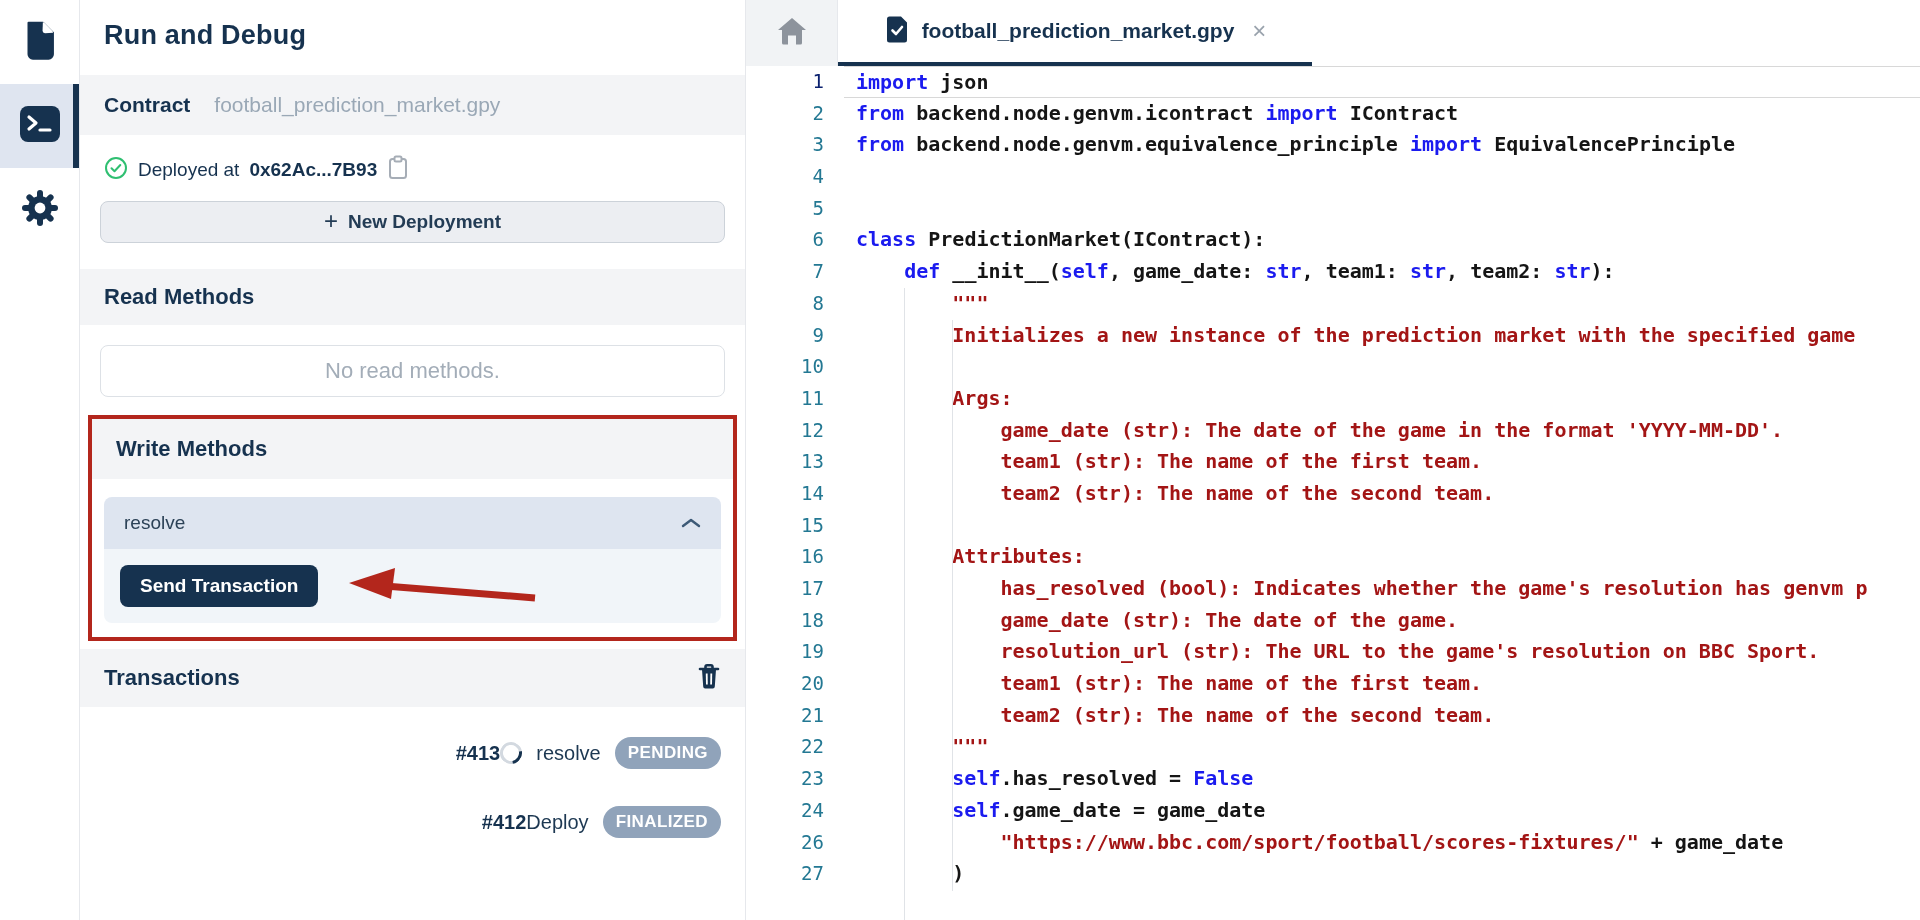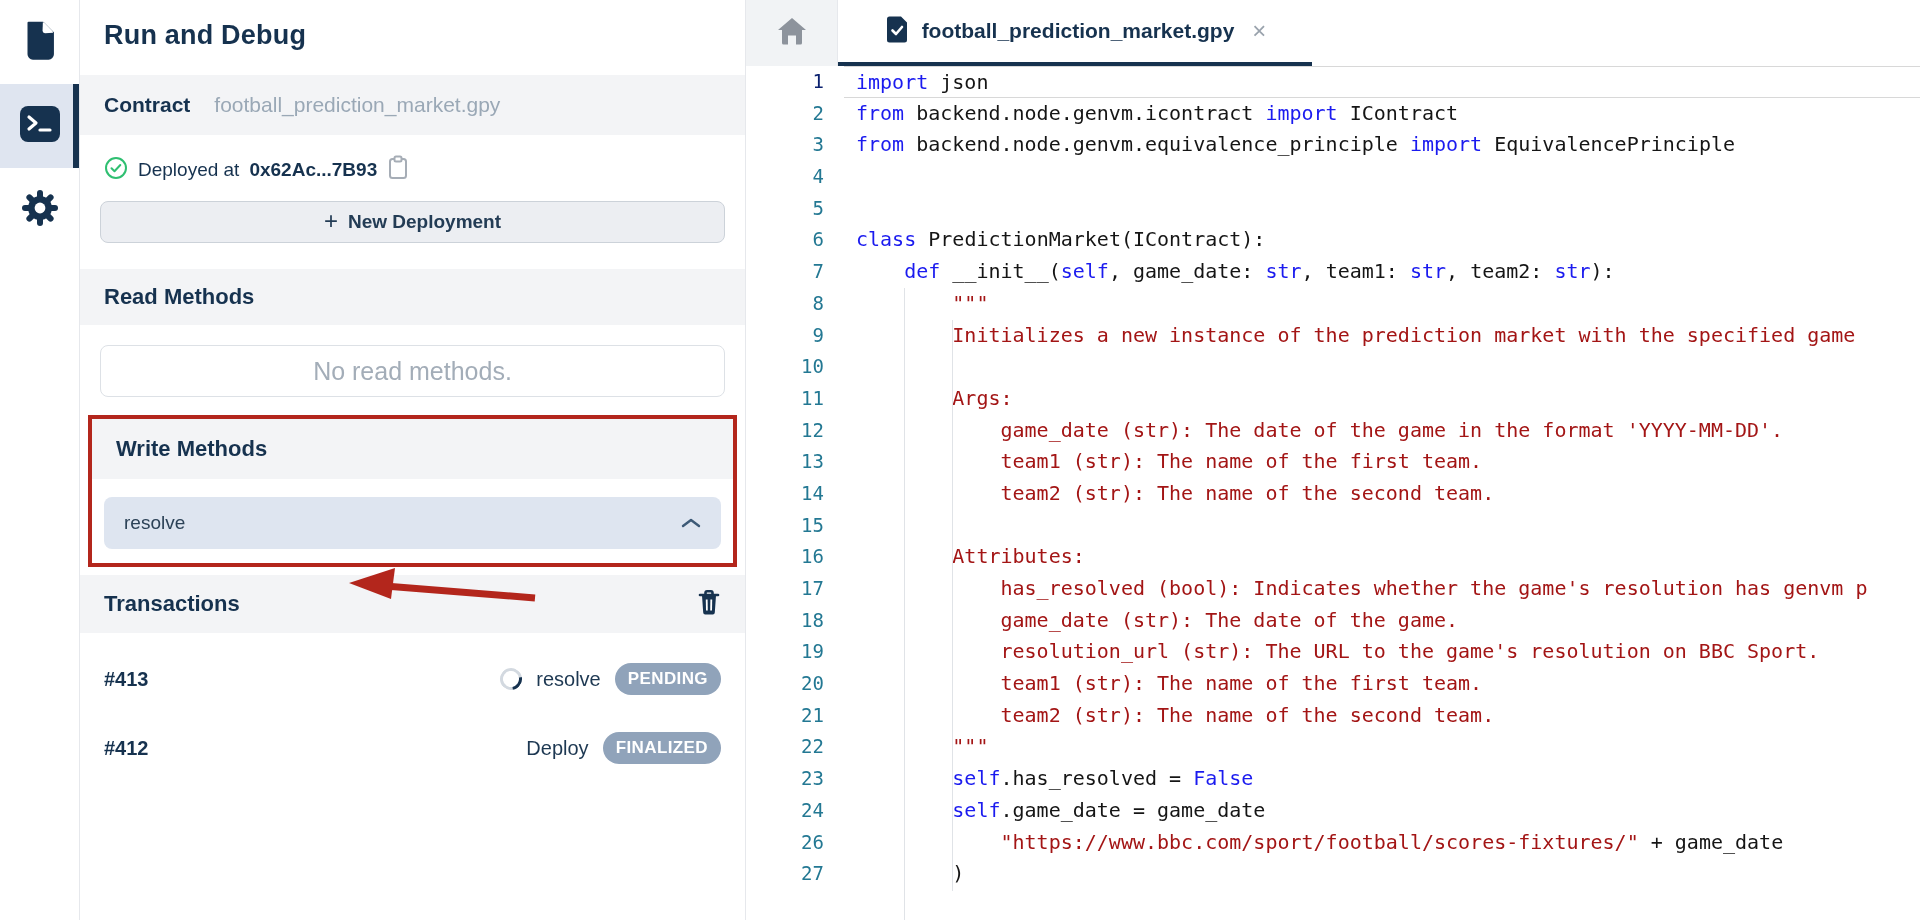--- a/index.html
+++ b/index.html
@@ -23,35 +23,35 @@
   .contract-label { font-size:21px; font-weight:700; margin-right:24px; }
   .contract-file { font-size:21px; color:#9aa8b6; font-weight:400; }
   .deploy-row { display:flex; align-items:center; gap:10px; margin:20px 24px 0 24px; font-size:19px; }
   .deploy-addr { font-weight:700; }
   .btn-newdep { margin:16px 20px 0 20px; height:42px; border:1px solid #ccd2d9; background:#eceef2;
                 border-radius:8px; display:flex; align-items:center; justify-content:center; gap:10px;
                 font-size:19px; font-weight:600; color:#233c55; cursor:pointer; }
   .btn-newdep .plus { font-size:24px; font-weight:400; margin-top:-2px; }
   .sec-h { font-size:22px; font-weight:600; }
   .empty-box { margin:20px 20px 0 20px; height:52px; border:1px solid #dde1e6; border-radius:8px;
-               display:flex; align-items:center; justify-content:center; color:#a3adb8; font-size:25px; }
+               display:flex; align-items:center; justify-content:center; color:#a3adb8; font-size:22px; }
   .read-bar { margin-top:26px; }
 
   .red-box { margin:18px 8px 0 8px; border:4px solid var(--accentRed,#b3261c); }
   .red-box .bar { height:60px; }
   .method-group { margin:18px 12px 14px 12px; border-radius:8px; overflow:hidden; }
   .method-head { background:var(--methodHeaderBg,#dee5f0); height:52px; display:flex; align-items:center;
                  justify-content:space-between; padding:0 20px; font-size:19px; color:#2c4257; cursor:pointer; }
   .method-body { background:var(--methodBodyBg,#f1f5f9); padding:16px; }
   .btn-send { display:inline-block; background:var(--navy,#16324f); color:#fff; font-size:19px; font-weight:700;
               border:none; border-radius:8px; padding:10px 20px; cursor:pointer; }
 
   .tx-bar { margin-top:8px; height:58px; justify-content:space-between; }
   .tx-rows { padding:0 24px; }
-  .tx-row { display:flex; align-items:center; justify-content:space-between; height:46px; margin-top:23px; }
+  .tx-row { display:flex; align-items:center; justify-content:flex-end; height:46px; margin-top:23px; }
   .tx-id { font-size:20px; font-weight:600; }
   .tx-right { display:flex; align-items:center; gap:14px; }
   .tx-method { font-size:20px; color:#1d3852; }
   .badge { background:var(--badge,#90a3ba); color:#fff; font-size:17px; font-weight:700; letter-spacing:.4px;
            border-radius:16px; padding:6px 13px; }
   .spinner { width:22px; height:22px; border-radius:50%; border:3px solid #d3d9e0;
              border-right-color:var(--navy,#16324f); transform:rotate(35deg); }
 
   
   .arrow-svg { position:absolute; left:345px; top:566px; z-index:5; pointer-events:none; }
@@ -64,21 +64,21 @@
   .tab { width:474px; background:#fff; border-bottom:4px solid var(--navy,#16324f); display:flex;
          align-items:center; justify-content:center; gap:12px; cursor:pointer; }
   .tab-name { font-size:21px; font-weight:700; color:var(--navy,#16324f); }
   .tab-close { font-size:24px; color:#9aa3ad; margin-left:6px; cursor:pointer; line-height:1; }
   .tab-rest { flex:1; background:#fff; }
 
   .code { position:relative; flex:1; overflow:hidden; font-family:"DejaVu Sans Mono", monospace; }
   .cl { display:flex; height:31.7px; line-height:31.7px; font-size:20px; white-space:pre; }
   .cl .gut { width:78px; text-align:right; color:var(--lineNumber,#237893); font-size:19px; flex-shrink:0;
              user-select:none; }
-  .cl .src { flex:1; margin-left:20px; padding-left:12px; color:#151515; overflow:hidden; }
+  .cl .src { flex:1; margin-left:20px; padding-left:12px; color:#151515; overflow:hidden;font-weight:bold; }
   .cl.cur .gut { color:var(--lineNumberActive,#0b216f); }
   .cl.cur .src { border-top:1px solid #d8d8d8; border-bottom:1px solid #d8d8d8; }
   .tk-k { color:var(--keyword,#1b1bef); }
   .tk-s { color:var(--string,#a31515); }
   .guide { position:absolute; width:1px; background:#e0e3e7; pointer-events:none; }
 </style>
 </head>
 <body>
 
 <div class="app">
@@ -161,20 +161,23 @@
         <span class="sec-h">Write Methods</span>
       </div>
       <div class="method-group">
         <div class="method-head">
           <span>resolve</span>
           <span>
             <svg width="20" height="12" viewBox="0 0 20 12">
                 <path d="M2 9 l8-6 8 6" fill="none" stroke="#3d5a77" stroke-width="2.4" stroke-linecap="round" stroke-linejoin="round"></path>
               </svg>
           </span>
+        </div>
+        <div class="method-body">
+          <button class="btn-send">Send Transaction</button>
         </div>
       </div>
     </div>
 
     <div class="bar tx-bar">
       <span class="sec-h">Transactions</span>
       <span style="cursor:pointer">
         <svg width="24" height="27" viewBox="0 0 24 27">
             <path d="M3 6 h18" stroke="#16324f" stroke-width="2.6" stroke-linecap="round"></path>
             <path d="M8.5 6 V3.8 a1.6 1.6 0 0 1 1.6-1.6 h3.8 a1.6 1.6 0 0 1 1.6 1.6 V6" fill="none" stroke="#16324f" stroke-width="2.6"></path>

